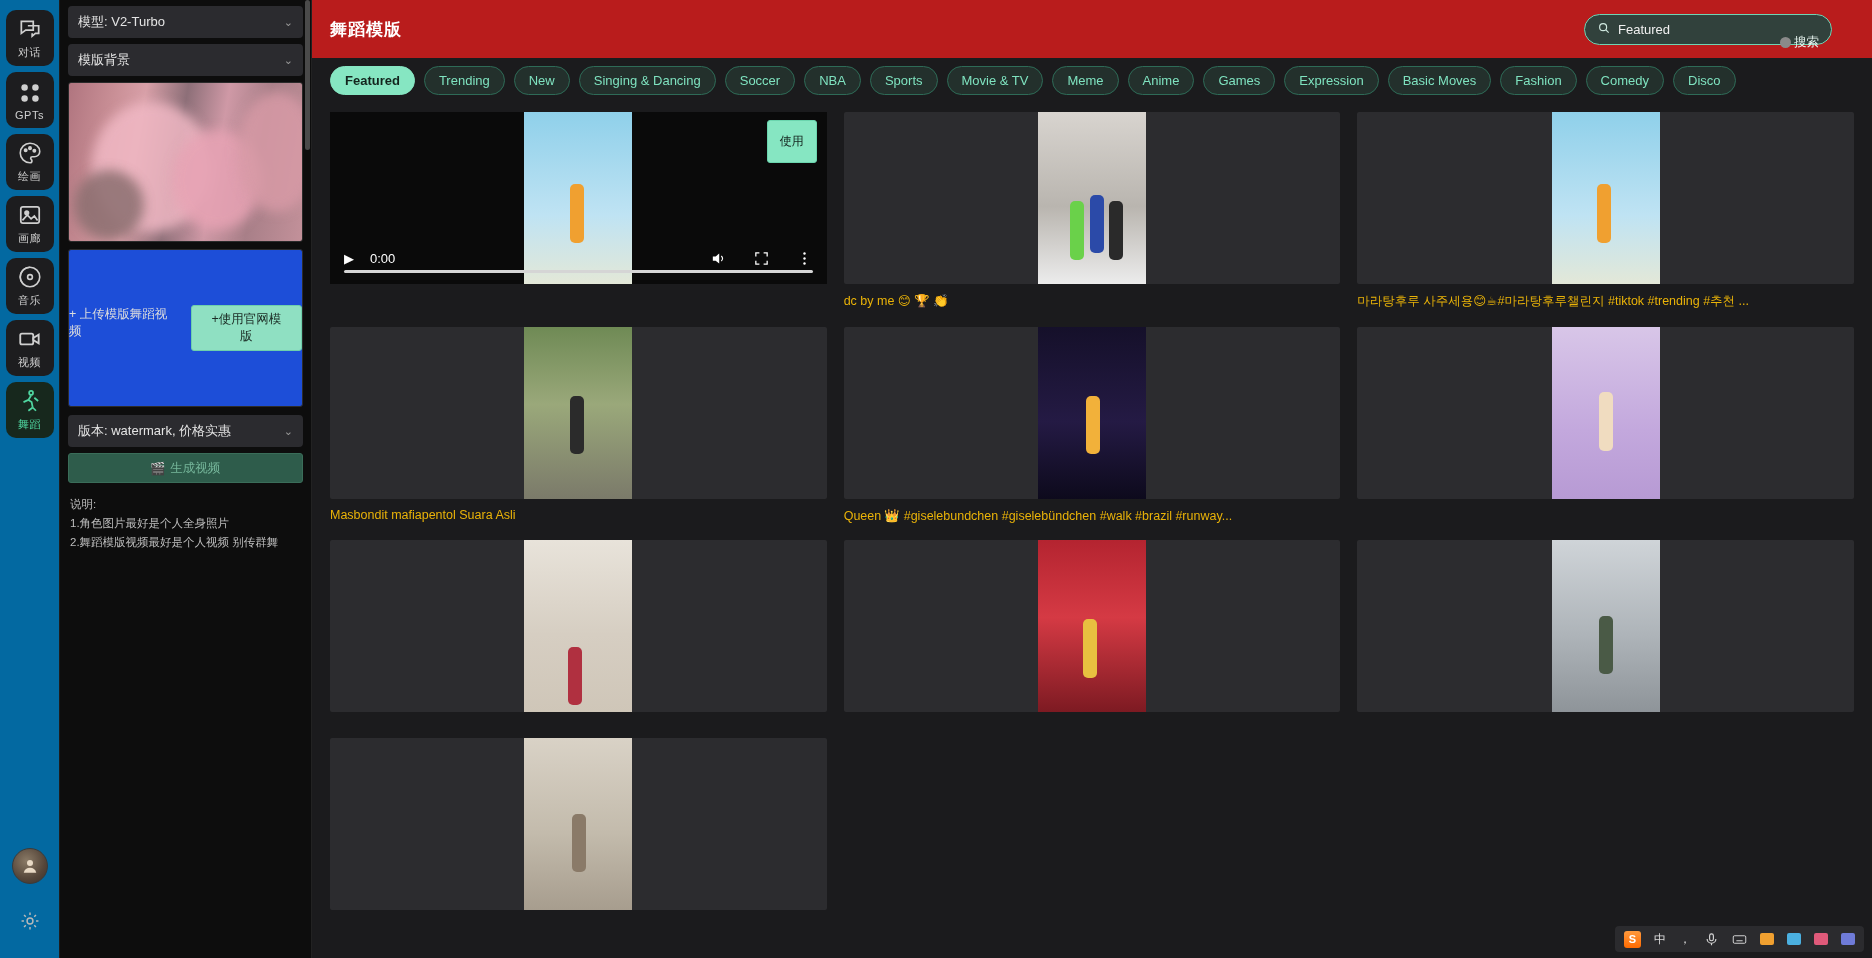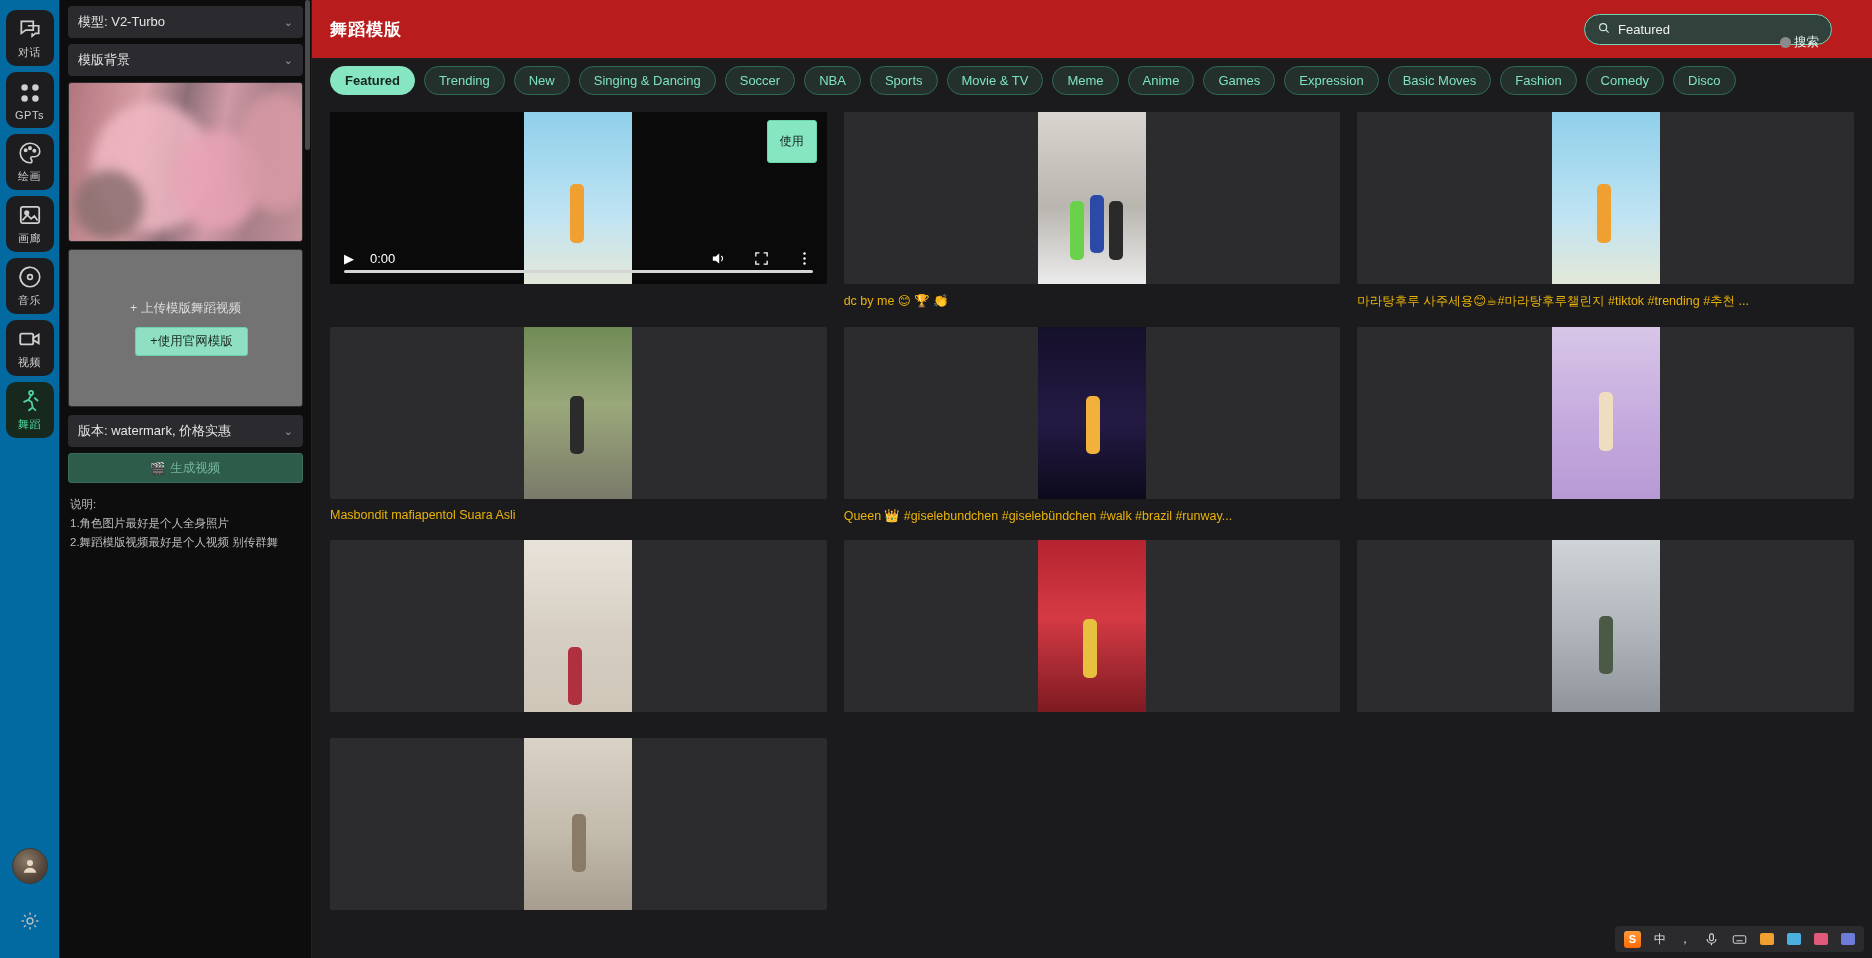--- a/index.html
+++ b/index.html
@@ -75,23 +75,23 @@
   .preview-img .blob {
     position: absolute; border-radius: 50%; filter: blur(6px); opacity: .85;
   }
   .b1 { left: 10%; top: 12%; width: 120px; height: 130px; background: #f0b8c4; }
   .b2 { left: 44%; top: 30%; width: 90px; height: 100px; background: #e7a3b4; }
   .b3 { left: 72%; top: 6%; width: 80px; height: 120px; background: #d79aa6; }
   .b4 { left: 2%; top: 55%; width: 70px; height: 70px; background: #8b6f70; }
 
   .upload-box {
     width: 100%; height: 158px;
-    background: #737373;
+    background: #1d4ed8;
     border: 1px solid #2c2c2c; border-radius: 3px;
-    display: flex; flex-direction: column; align-items: center; justify-content: center;
+    display: flex; flex-direction: row; align-items: center; justify-content: center;
     margin-bottom: 8px; cursor: pointer;
   }
   .upload-label { font-size: 12.5px; color: #ddd; margin-bottom: 10px; }
   .btn-mint {
     background: #8fe0c2; color: #1b2b24;
     border: 1px solid #6ecfab; border-radius: 3px;
     font-size: 12.5px; padding: 5px 14px; cursor: pointer;
     font-family: inherit;
     margin-left: 12px;
   }

